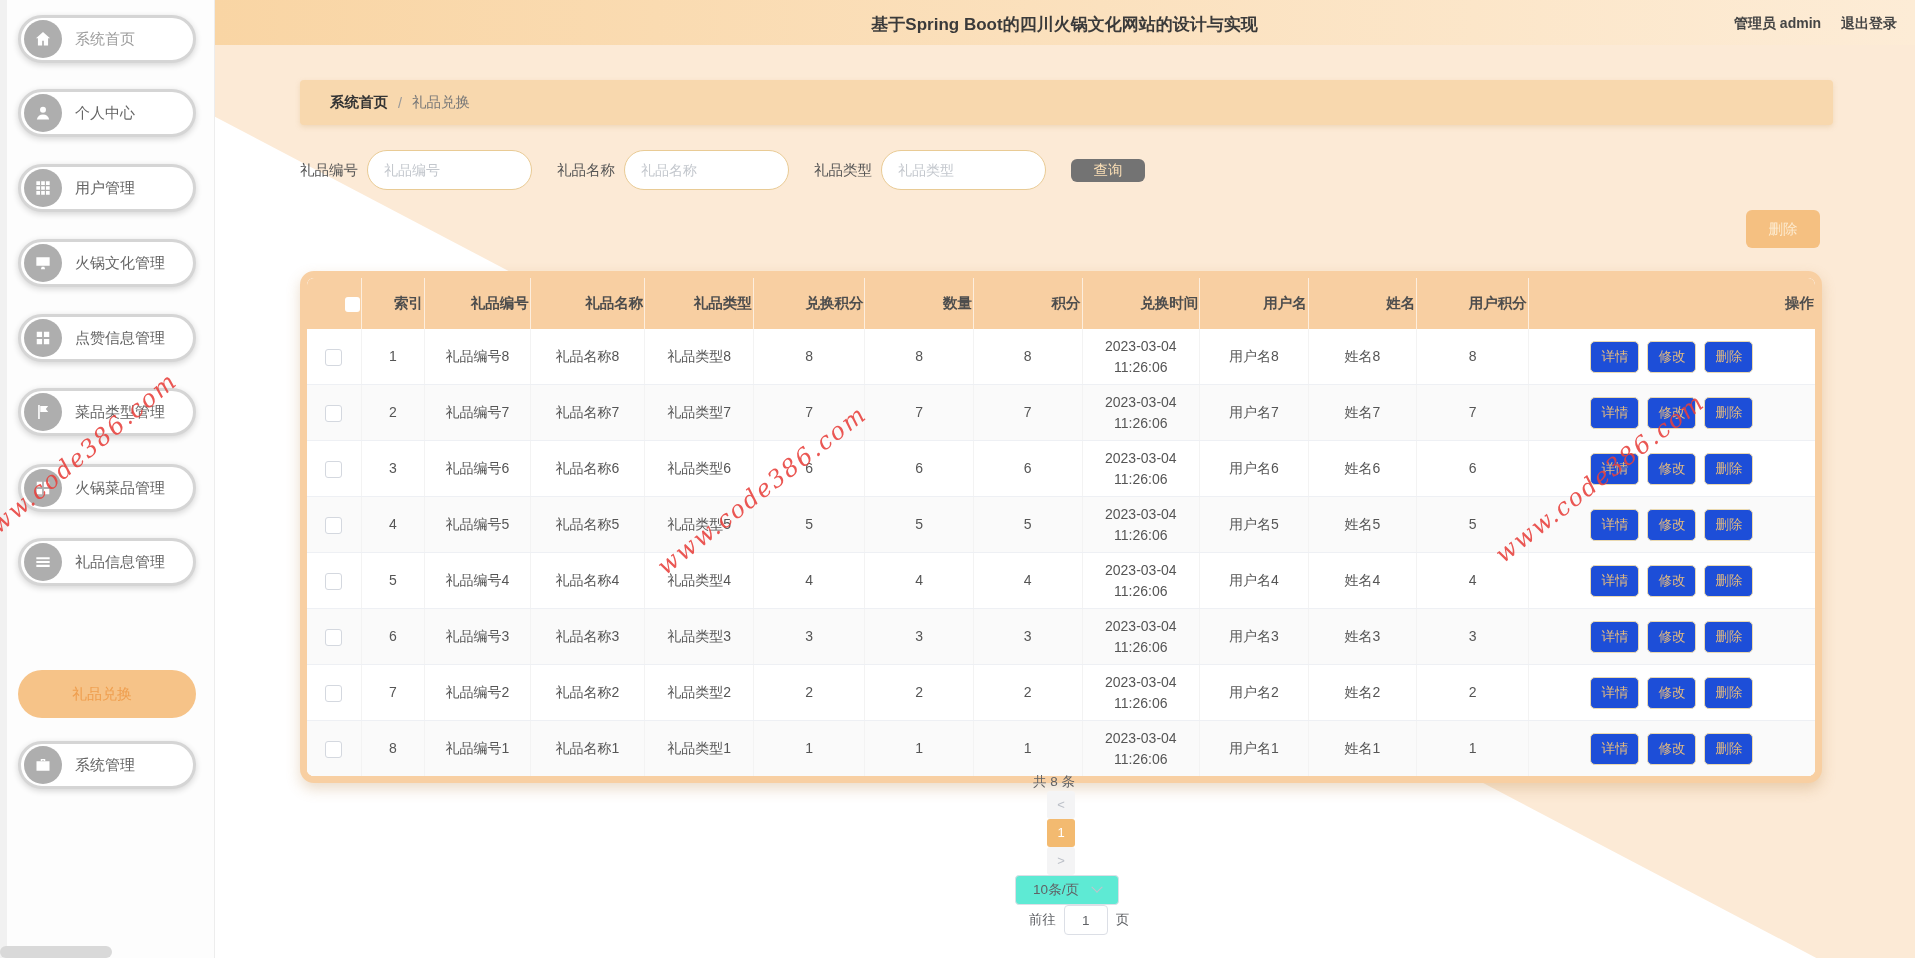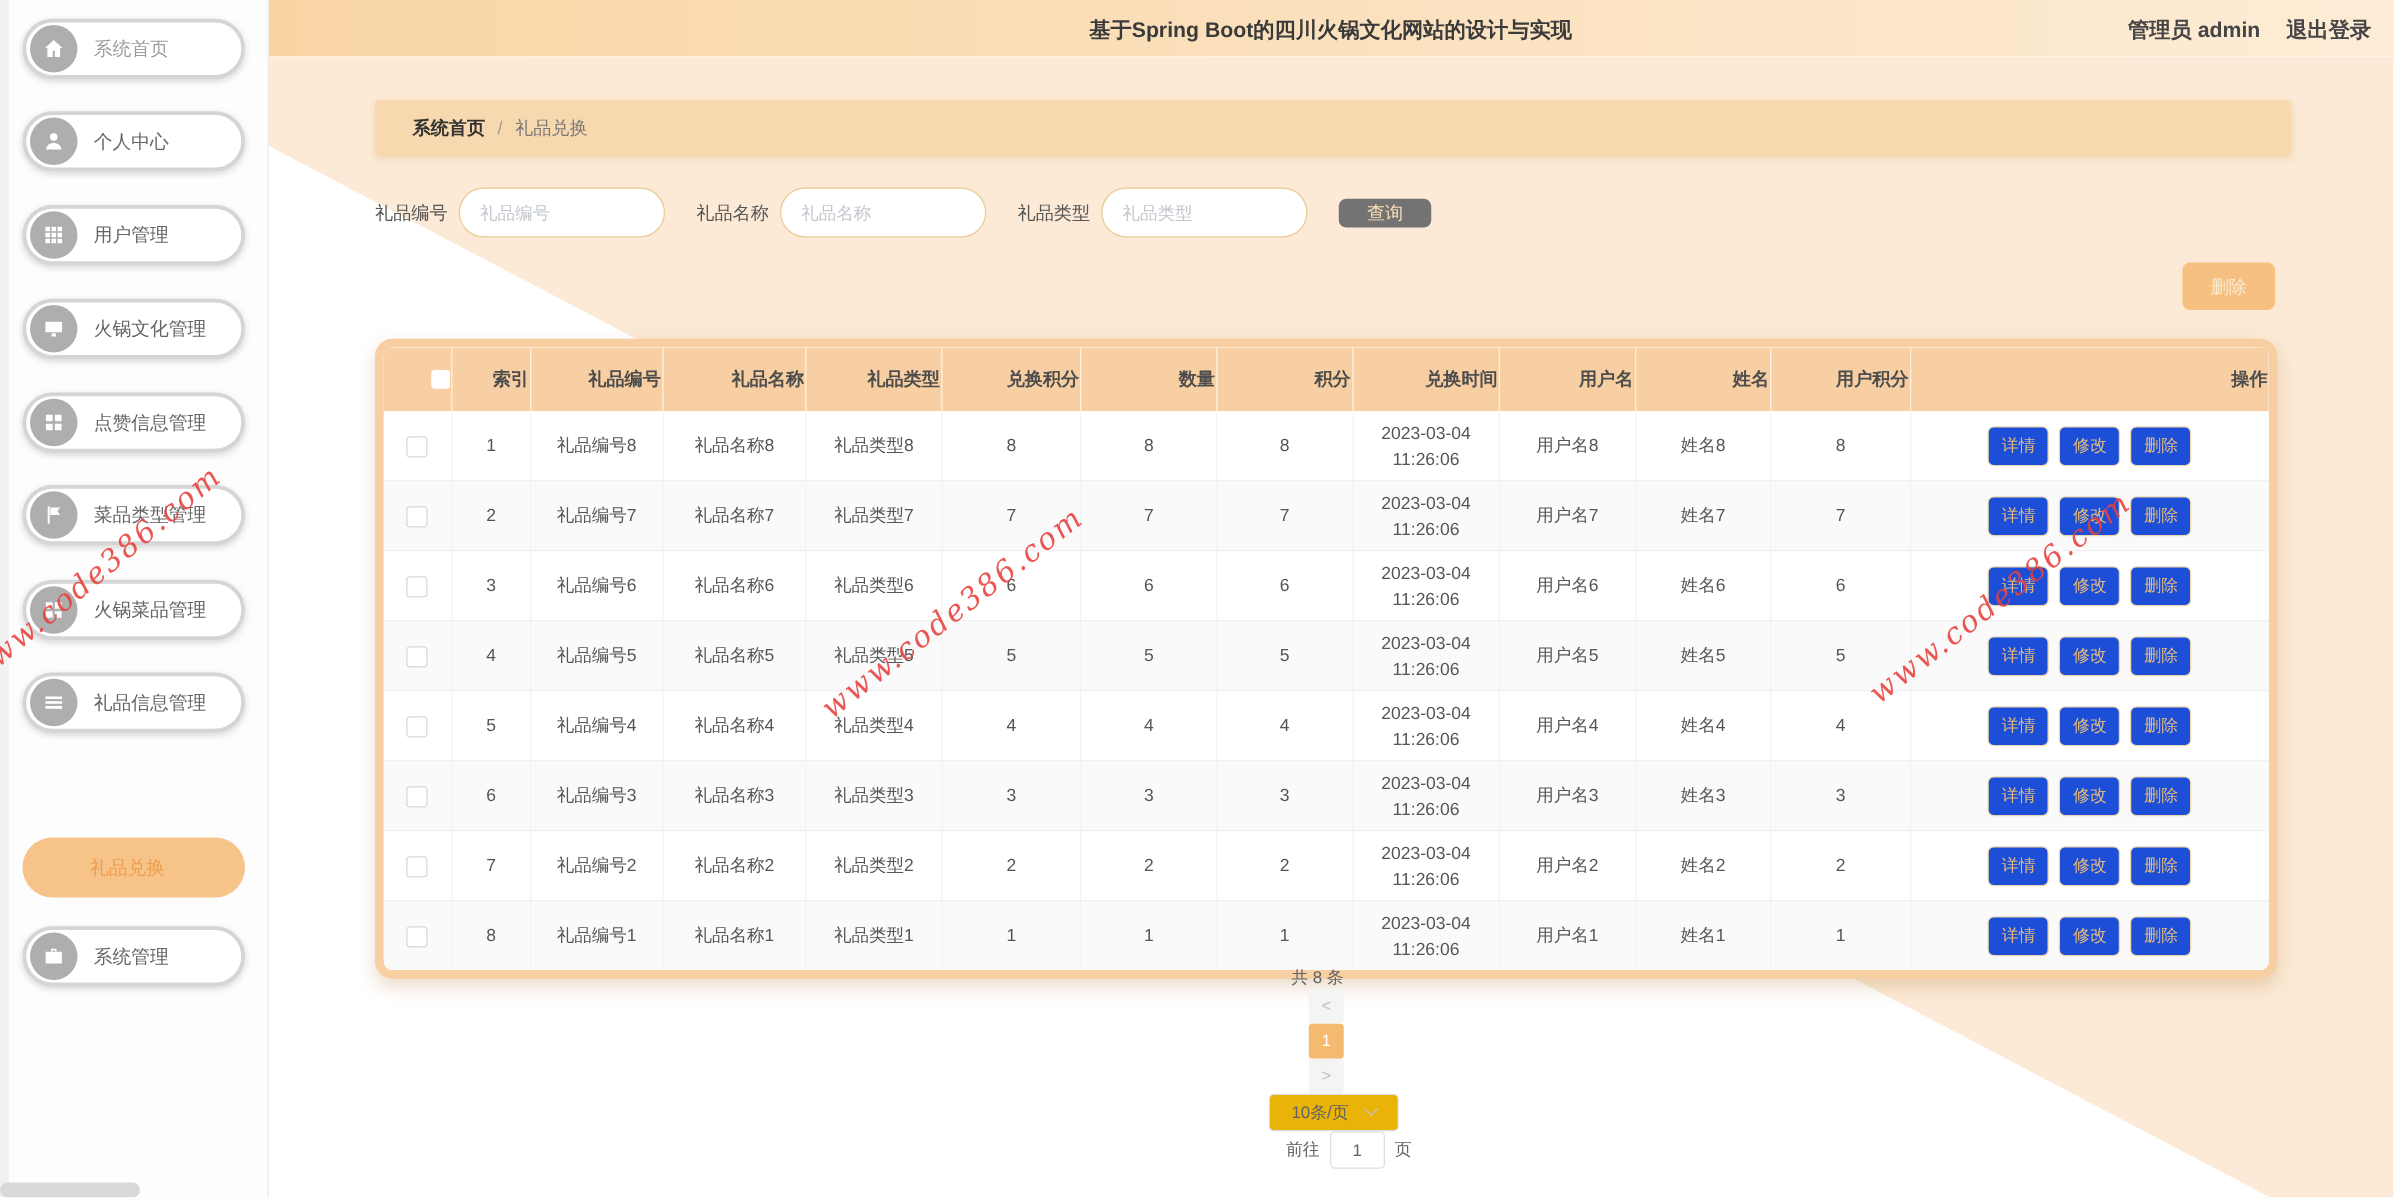--- a/index.html
+++ b/index.html
@@ -22,21 +22,21 @@
   .side-item.active .side-label{margin-left:0;color:#ef9e4e;}
   .side-hscroll{position:absolute;left:0;bottom:0;width:112px;height:12px;background:#d9d9d9;border-radius:6px;}
 
   
   .main{position:absolute;left:214px;top:0;width:1701px;height:958px;}
   .topbar{position:absolute;top:0;left:0;width:100%;height:48px;
           background:linear-gradient(90deg,#f9d5a4,#fdecd6);}
   .topbar-title{position:absolute;left:50%;top:50%;transform:translate(-50%,-50%);
                 font-weight:bold;font-size:17px;color:#3a3a3a;white-space:nowrap;}
   .topbar-right{position:absolute;right:18px;top:50%;transform:translateY(-50%);
-                font-size:17px;color:#454545;font-weight:bold;white-space:nowrap;margin-left:48px;}
+                font-size:14px;color:#454545;font-weight:bold;white-space:nowrap;margin-left:48px;}
   .logout{margin-left:16px;cursor:pointer;}
 
   .content{position:absolute;top:45px;left:0;width:1701px;height:913px;background:#fff;}
   .bg-peach{position:absolute;inset:0;background:#fcead6;
             clip-path:polygon(0 0,100% 0,100% 100%,94.2% 100%,0 7.8%);}
 
   .breadcrumb{position:absolute;left:86px;top:35px;width:1533px;height:45px;background:#f8d8ae;
               border-radius:4px;display:flex;align-items:center;padding-left:30px;box-sizing:border-box;
               font-size:14.5px;box-shadow:0 2px 5px rgba(205,160,100,.25);}
   .bc-home{color:#333;font-weight:bold;cursor:pointer;}
@@ -74,21 +74,21 @@
   .op-btn{display:inline-block;padding:6px 10px;border:1px solid #ead9b0;border-radius:5px;color:#e3ba7e;
           font-size:13.5px;background:#1d4ed8;margin:0 4px;cursor:pointer;font-family:inherit;}
 
   .pagination{position:absolute;left:86px;top:728px;width:1522px;display:flex;align-items:center;
               justify-content:center;font-size:13.5px;color:#606266;flex-direction:column;}
   .pg-total{margin-right:14px;}
   .pg-btn{min-width:28px;height:28px;line-height:28px;text-align:center;border-radius:3px;background:#f4f4f5;
           color:#bcc0c8;font-size:13px;margin:0 4px;cursor:pointer;}
   .pg-btn.active{background:#f3ba70;color:#fff;}
   .pg-size{width:104px;height:30px;box-sizing:border-box;border:1px solid #dcdfe6;border-radius:4px;
-           background:#eab308;display:flex;align-items:center;justify-content:center;margin-left:12px;
+           background:#5eead4;display:flex;align-items:center;justify-content:center;margin-left:12px;
            color:#606266;cursor:pointer;}
   .caret{width:7px;height:7px;border-right:1.6px solid #c0c4cc;border-bottom:1.6px solid #c0c4cc;
          transform:rotate(45deg) translate(-2px,-2px);margin-left:14px;}
   .pg-goto{margin-left:36px;display:flex;align-items:center;}
   .pg-goto-input{width:44px;height:30px;box-sizing:border-box;border:1px solid #dcdfe6;border-radius:4px;
                  text-align:center;font-size:13.5px;color:#606266;margin:0 8px;outline:none;
                  font-family:inherit;}
 
   .wm{position:absolute;color:#e8403c;font-size:24px;letter-spacing:2px;white-space:nowrap;z-index:9;
       pointer-events:none;opacity:.88;font-family:"DejaVu Serif",serif;font-style:italic;}

